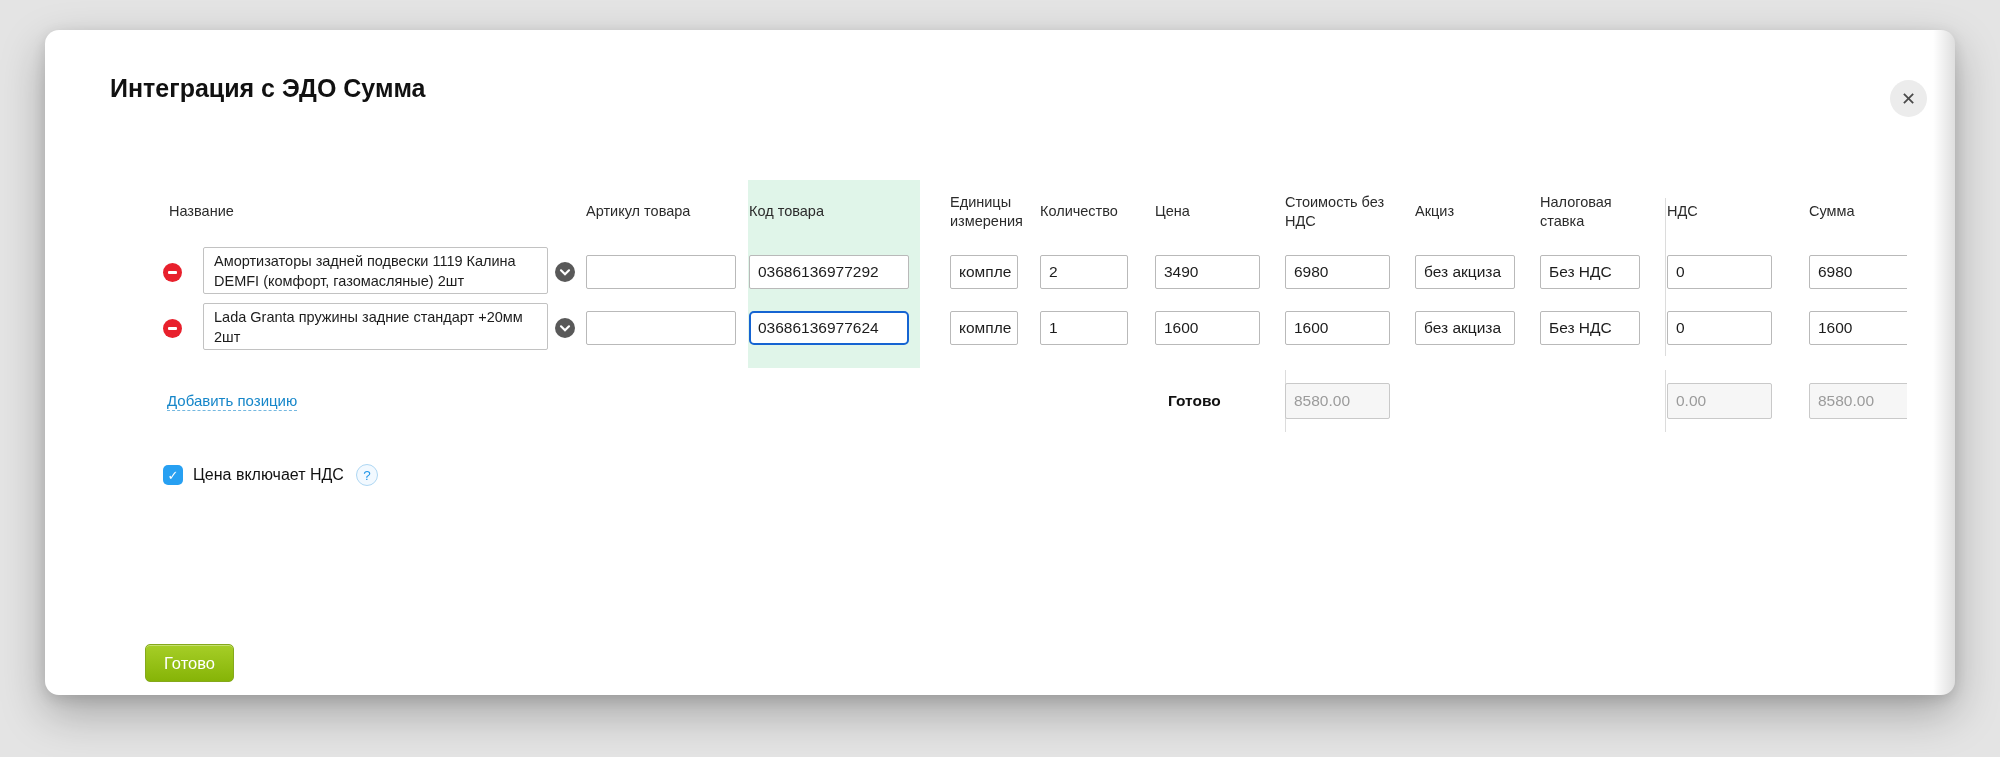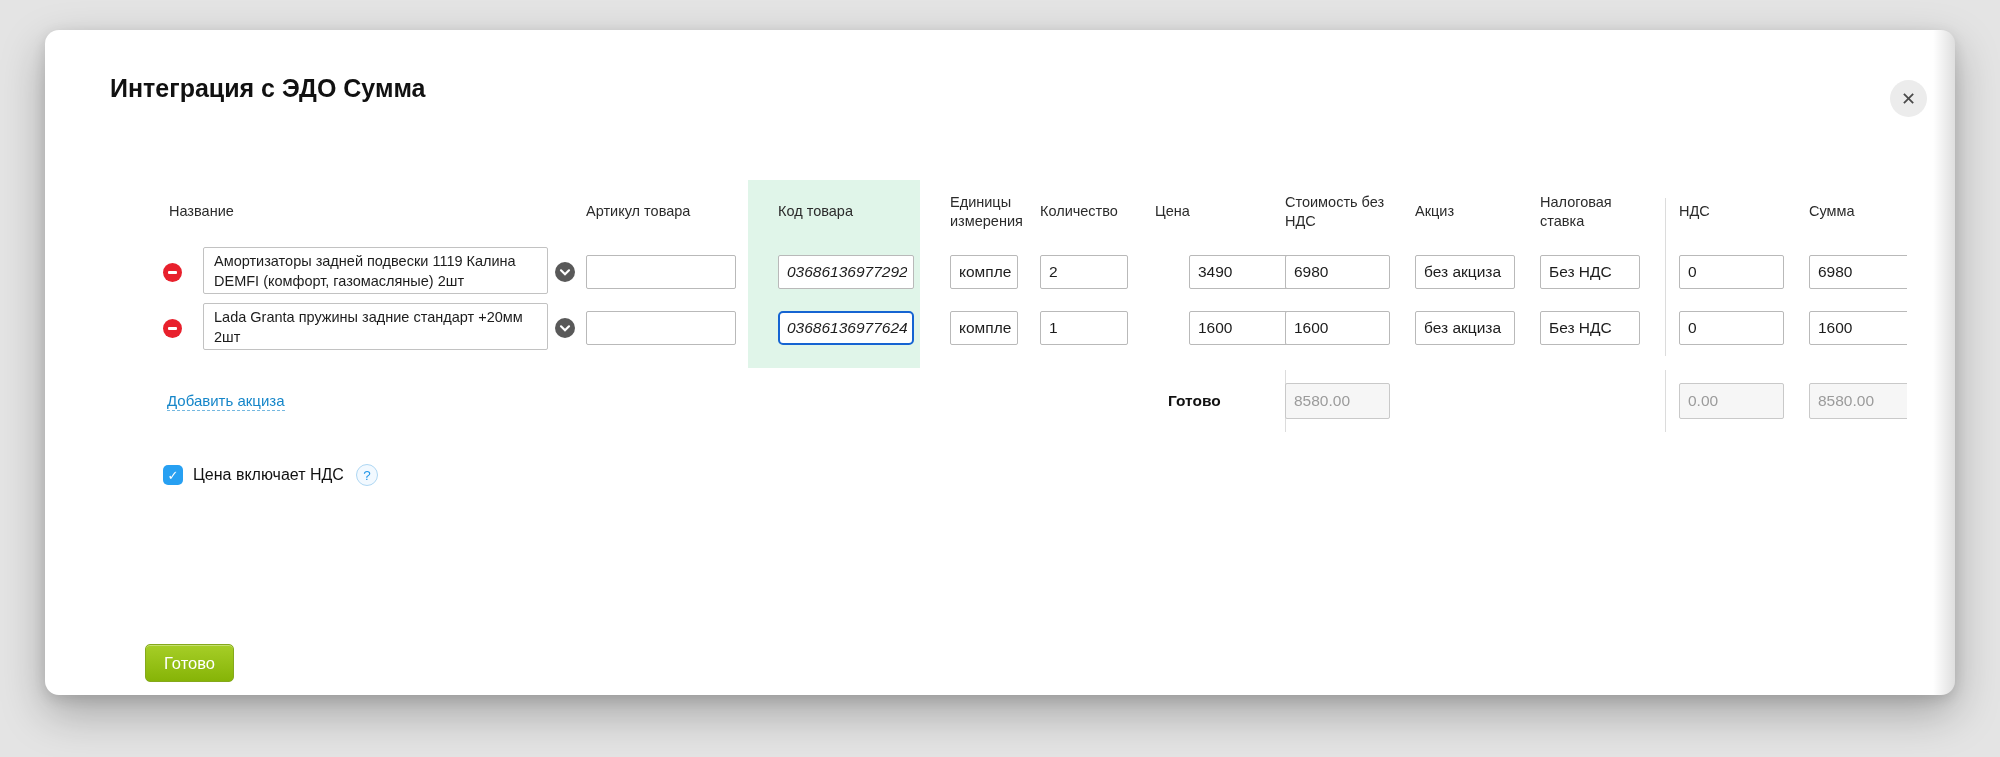--- a/index.html
+++ b/index.html
@@ -53,44 +53,44 @@
   .vline-tot-b { left:1502px; }
   .trow { display:flex; align-items:center; position:relative; z-index:1; }
   .hrow { height:64px;justify-content:space-between; }
   .drow { height:56px; }
   .srow { height:74px; margin-top:8px; }
   .cell { flex:0 0 auto; }
   .c-del   { width:40px; display:flex; align-items:center; }
   .c-name  { width:345px; }
   .c-chev  { width:38px; display:flex; align-items:center; padding-left:7px; }
   .c-art   { width:162px; }
-  .c-code  { width:172px; padding-left:30px; }
+  .c-code  { width:172px; padding-left:1px; }
   .c-units { width:120px; padding-left:30px; }
   .c-qty   { width:115px; }
   .c-price { width:130px; }
   .c-cost  { width:130px; }
   .c-exc   { width:125px; }
   .c-tax   { width:125px; }
-  .c-vat   { width:130px; padding-left:14px; }
+  .c-vat   { width:130px; padding-left:2px; }
   .c-sum   { width:130px; padding-left:14px; }
   .h-name  { width:423px; padding-left:6px; }
   .hrow .cell { font-size:14.5px; color:#2b2b2b; line-height:1.32; padding-right:16px; }
   .hrow .c-code { padding-right:30px; }
   
   input.fld {
     height:34px; border:1px solid #b9b9b9; border-radius:2px;
     font-family:inherit; font-size:15.5px; color:#1c1c1c;
     padding:0 6px 0 8px; background:#fff; outline:none;
   }
   input.fld:disabled { background:#f6f6f6; border-color:#c9c9c9; color:#9b9b9b; }
   .w-art   { width:150px; }
-  .w-code  { width:136px;font-style:italic; }
+  .w-code  { width:160px; }
   .w-units { width:68px; }
   .w-qty   { width:88px; }
-  .w-price { width:105px;margin-left:34px; }
+  .w-price { width:105px; }
   .w-cost  { width:105px; }
   .w-exc   { width:100px; }
   .w-tax   { width:100px; }
   .w-vat   { width:105px; }
   .w-sum   { width:125px; }
   input.focused {
     border:2px solid #1564d2; border-radius:5px; padding:0 5px 0 7px;
   }
   textarea.name-area {
     width:345px; height:47px; resize:none;
@@ -217,21 +217,21 @@
       <div class="cell c-price"><input class="fld w-price" value="1600" style=""></div>
       <div class="cell c-cost"><input class="fld w-cost" value="1600" style=""></div>
       <div class="cell c-exc"><input class="fld w-exc" value="без акциза" style=""></div>
       <div class="cell c-tax"><input class="fld w-tax" value="Без НДС" style=""></div>
       <div class="cell c-vat"><input class="fld w-vat" value="0" style=""></div>
       <div class="cell c-sum"><input class="fld w-sum" value="1600" style=""></div>
     </div>
 
     <div class="trow srow">
       <div class="cell s-link">
-        <a class="add-link">Добавить акциза</a>
+        <a class="add-link">Добавить позицию</a>
       </div>
       <div class="cell c-price total-label">Готово</div>
       <div class="cell c-cost"><input class="fld w-cost" disabled="" value="8580.00" style=""></div>
       <div class="cell c-exc"></div>
       <div class="cell c-tax"></div>
       <div class="cell c-vat"><input class="fld w-vat" disabled="" value="0.00" style=""></div>
       <div class="cell c-sum"><input class="fld w-sum" disabled="" value="8580.00" style=""></div>
     </div>
   </div>
 

